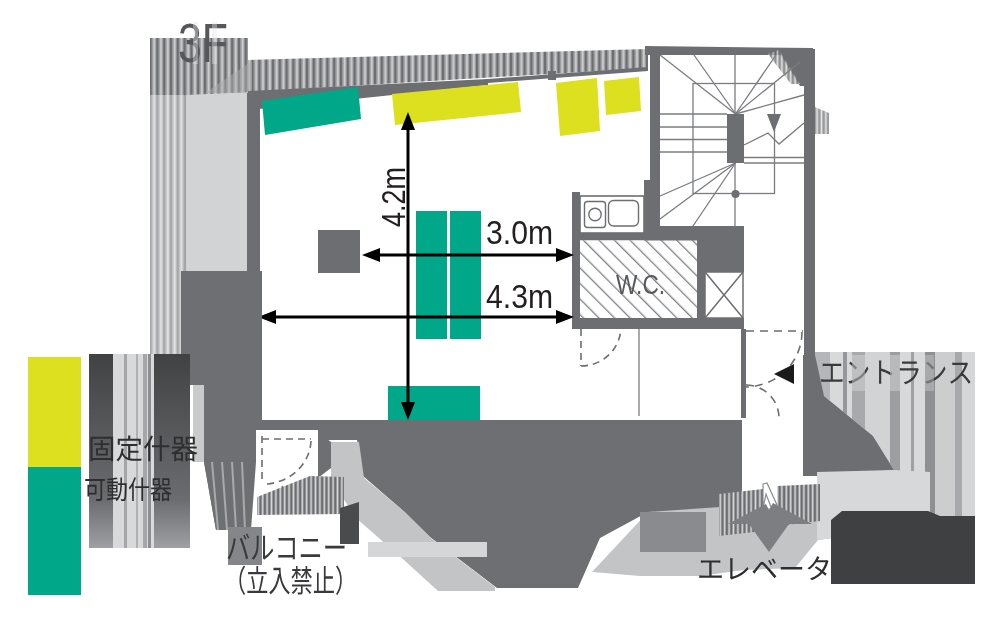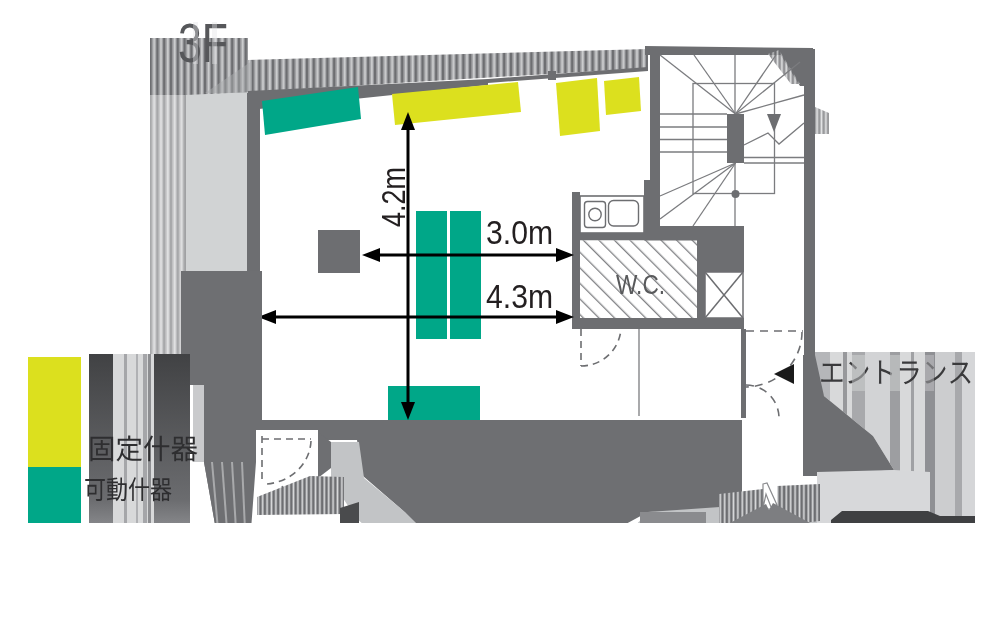--- a/index.html
+++ b/index.html
@@ -1,16 +1,16 @@
 <!DOCTYPE html>
 <html><head>
 <meta charset="utf-8">
 <style>
   html,body{margin:0;padding:0;background:#ffffff;}
-  .wrap{width:1000px;height:523px;position:relative;overflow:hidden;
+  .wrap{width:1000px;height:625px;position:relative;overflow:hidden;
         font-family:"Liberation Sans", sans-serif;
         -webkit-font-smoothing:antialiased;}
   svg{position:absolute;left:0;top:0;}
   text{font-family:"Liberation Sans", sans-serif;}
 </style>
 </head>
 <body>
 <div class="wrap">
 <svg width="1000" height="625" viewBox="0 0 1000 625">
 <defs>

